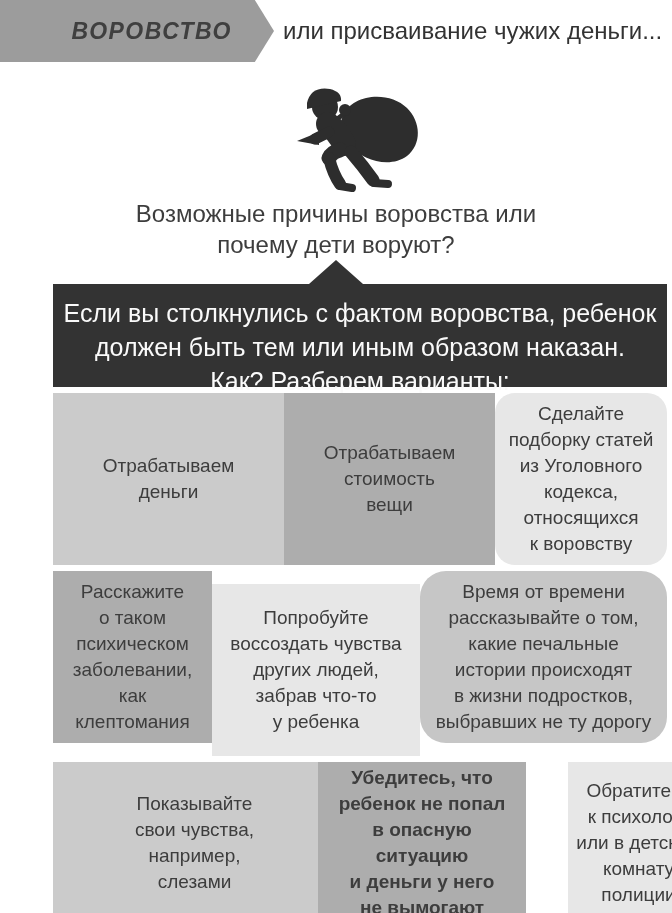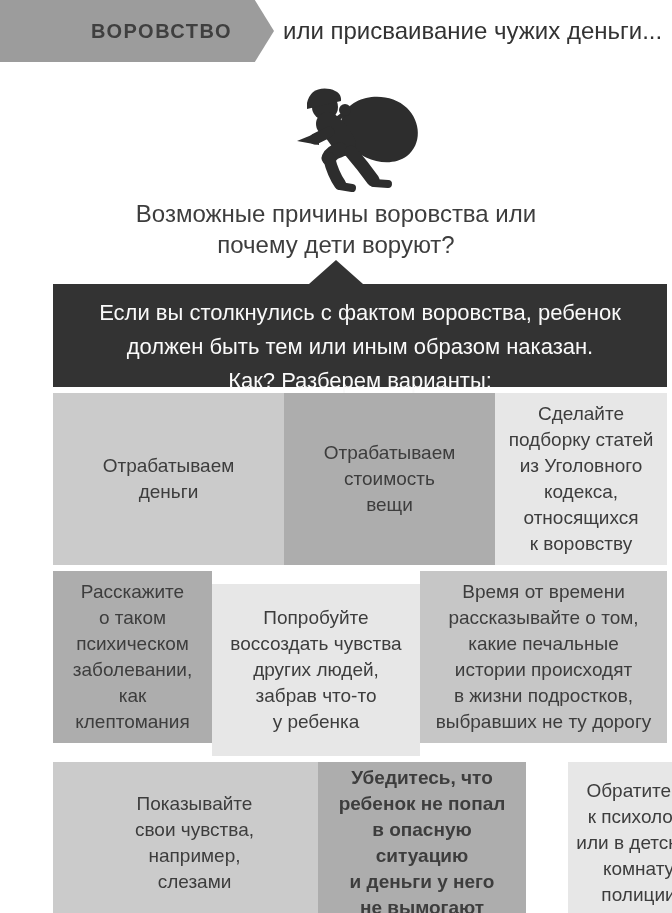--- a/index.html
+++ b/index.html
@@ -10,21 +10,21 @@
   }
   
   .header{position:relative;height:62px;}
   .ribbon{
     position:absolute;left:0;top:0;height:62px;width:274px;
     background:var(--header-gray,#9c9c9c);
     clip-path:polygon(0 0,93% 0,100% 50%,93% 100%,0 100%);
     display:flex;align-items:center;justify-content:flex-end;
     padding-right:42px;box-sizing:border-box;
   }
-  .ribbon-title{font-size:20px;font-weight:700;letter-spacing:1.5px;color:#3f3f3f;}
+  .ribbon-title{font-size:23px;font-weight:700;letter-spacing:1.5px;color:#3f3f3f;font-style:italic;}
   .subtitle{
     position:absolute;left:283px;top:50%;transform:translateY(-50%);
     font-size:24px;color:#333333;white-space:nowrap;
   }
   
   .thief-row{display:flex;justify-content:center;margin-top:20px;height:114px;}
   
   .question{
     margin-top:2px;text-align:center;font-size:24px;line-height:31px;
     color:var(--ink,#3d3d3d);white-space:pre-line;height:62px;
@@ -33,37 +33,37 @@
   .pointer-row{display:flex;justify-content:center;height:24px;}
   .pointer{
     width:0;height:0;
     border-left:27px solid transparent;border-right:27px solid transparent;
     border-bottom:24px solid var(--block-dark,#333333);
   }
   
   .statement{
     margin:0 5px 0 53px;height:103px;background:var(--block-dark,#333333);
     color:var(--block-text,#fafafa);text-align:center;white-space:pre-line;
-    font-size:22px;line-height:34px;box-sizing:border-box;padding-top:12px;
+    font-size:25px;line-height:34px;box-sizing:border-box;padding-top:12px;
   }
   
   .grid{margin:6px 5px 0 53px;}
   .row{display:flex;margin-top:6px;}
   .row:first-child{margin-top:0;}
   .grid{margin-top:6px;}
   .cell{
     display:flex;align-items:center;justify-content:center;
     text-align:center;font-size:19px;line-height:26px;color:var(--ink,#3d3d3d);
     white-space:pre-line;box-sizing:border-box;padding:4px 2px;
   }
   .row1 .cell{height:172px;}
   .row2 .cell{height:172px;}
   .row3 .cell{height:161px;}
-  .r1c1{flex:0 0 231px;}.r1c2{flex:0 0 211px;}.r1c3{flex:0 0 172px;}
-  .r2c1{flex:0 0 159px;}.r2c2{flex:0 0 208px;margin-top:13px;}.r2c3{flex:0 0 247px;}
+  .r1c1{flex:0 0 231px;}.r1c2{flex:0 0 211px;}.r1c3{flex:0 0 172px;border-radius:20px;}
+  .r2c1{flex:0 0 159px;}.r2c2{flex:0 0 208px;margin-top:13px;}.r2c3{flex:0 0 247px;border-radius:26px;}
   .r3c1{flex:0 0 265px;padding-left:20px;}.r3c2{flex:0 0 208px;font-weight:bold;}.r3c3{flex:0 0 141px;margin-left:42px;}
   .tone-light{background:var(--tone-light,#cbcbcb);}
   .tone-medium{background:var(--tone-medium,#adadad);}
   .tone-pale{background:var(--tone-pale,#e7e7e7);}
   .tone-soft{background:var(--tone-soft,#c6c6c6);}
 </style>
 </head>
 <body>
 
 <div class="header">

